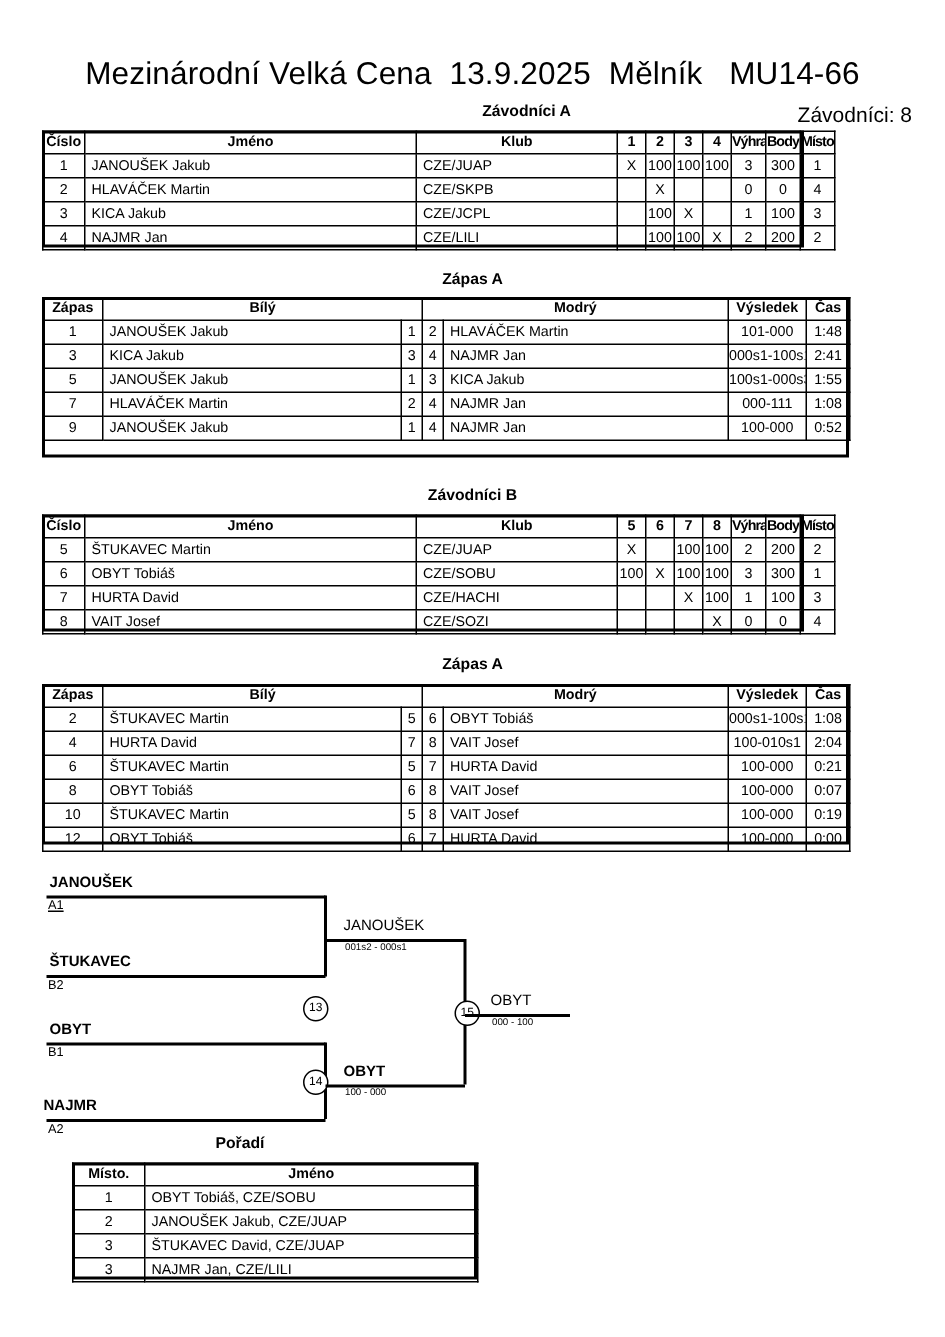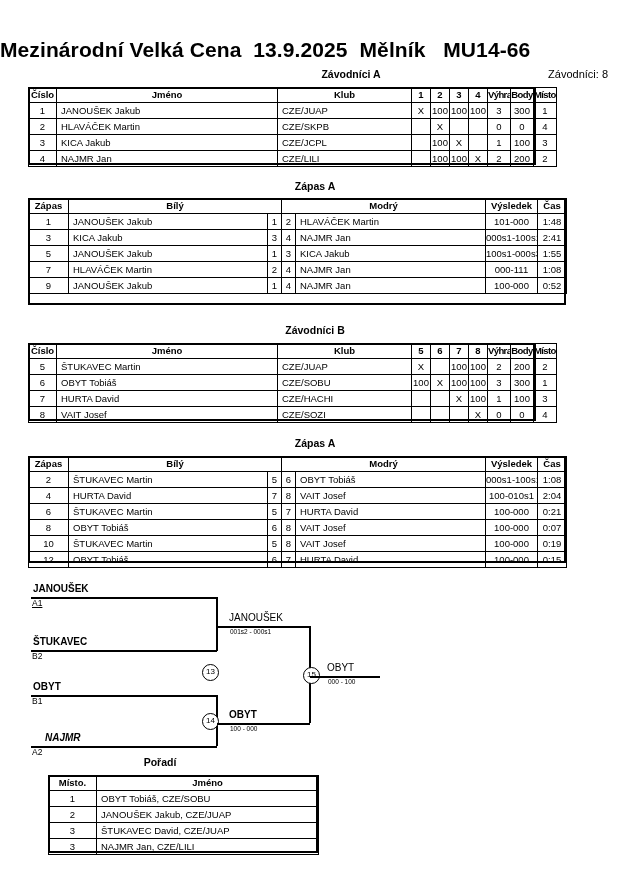--- a/index.html
+++ b/index.html
@@ -13,39 +13,39 @@
     position: relative;
     font-family: "Liberation Sans", sans-serif;
     color: #000000;
     overflow: hidden;
   }
 
   
   .doc-title {
     position: absolute;
     left: 0; top: 38px;
-    width: 500px;
+    width: 630px;
     text-align: center;
     font-size: 21px;
-    font-weight: bold;
+    font-weight: normal;
     letter-spacing: 0.1px;
     white-space: pre;
   }
   .sub-title {
     position: absolute;
     left: 0;
     width: 630px;
     text-align: center;
     font-size: 10.5px;
     font-weight: bold;
   }
   .competitors-count {
     position: absolute;
     right: 22px; top: 68px;
-    font-size: 11px;
+    font-size: 14px;
     font-weight: normal;
     white-space: nowrap;
   }
 
   
   table.grid {
     position: absolute;
     border-collapse: collapse;
     font-size: 9.5px;
     table-layout: fixed;
@@ -424,21 +424,21 @@
         <td class="c">100-000</td>
         <td class="c">0:19</td>
       </tr>
       <tr>
         <td class="c">12</td>
         <td class="l b">OBYT Tobiáš</td>
         <td class="c">6</td>
         <td class="c">7</td>
         <td class="l">HURTA David</td>
         <td class="c">100-000</td>
-        <td class="c">0:15</td>
+        <td class="c">0:00</td>
       </tr>
     </tbody>
 </table>
 <div class="outer-frame" style="left:28px; top:456px; width:538px; height:107px;"></div>
 
 <div class="bracket">
 
   <div class="bk-name" style="left:33px; top:5px;">JANOUŠEK</div>
   <div class="bk-line bk-h" style="left:31px; top:19px; width:186px;"></div>
   <div class="bk-seed" style="left:32px; top:20px;text-decoration:underline;">A1</div>
@@ -450,21 +450,21 @@
   <div class="bk-line bk-v" style="left:216px; top:19px; height:54px;"></div>
   <div class="bk-node" style="left:202px; top:38px;margin-top:48px;">13</div>
   <div class="bk-name thin" style="left:229px; top:34px;">JANOUŠEK</div>
   <div class="bk-line bk-h" style="left:217px; top:48px; width:93px;"></div>
   <div class="bk-score" style="left:230px; top:50px;">001s2 - 000s1</div>
 
   <div class="bk-name" style="left:33px; top:103px;">OBYT</div>
   <div class="bk-line bk-h" style="left:31px; top:117px; width:186px;"></div>
   <div class="bk-seed" style="left:32px; top:118px;">B1</div>
 
-  <div class="bk-name" style="left:45px; top:154px;font-style:italic;">NAJMR</div>
+  <div class="bk-name" style="left:29px; top:154px;">NAJMR</div>
   <div class="bk-line bk-h" style="left:31px; top:168px; width:186px;"></div>
   <div class="bk-seed" style="left:32px; top:169px;">A2</div>
 
   <div class="bk-line bk-v" style="left:216px; top:117px; height:51px;"></div>
   <div class="bk-node" style="left:202px; top:135px;">14</div>
   <div class="bk-name" style="left:229px; top:131px;">OBYT</div>
   <div class="bk-line bk-h" style="left:217px; top:145px; width:93px;"></div>
   <div class="bk-score" style="left:230px; top:147px;">100 - 000</div>
 
   <div class="bk-line bk-v" style="left:309px; top:48px; height:97px;"></div>

